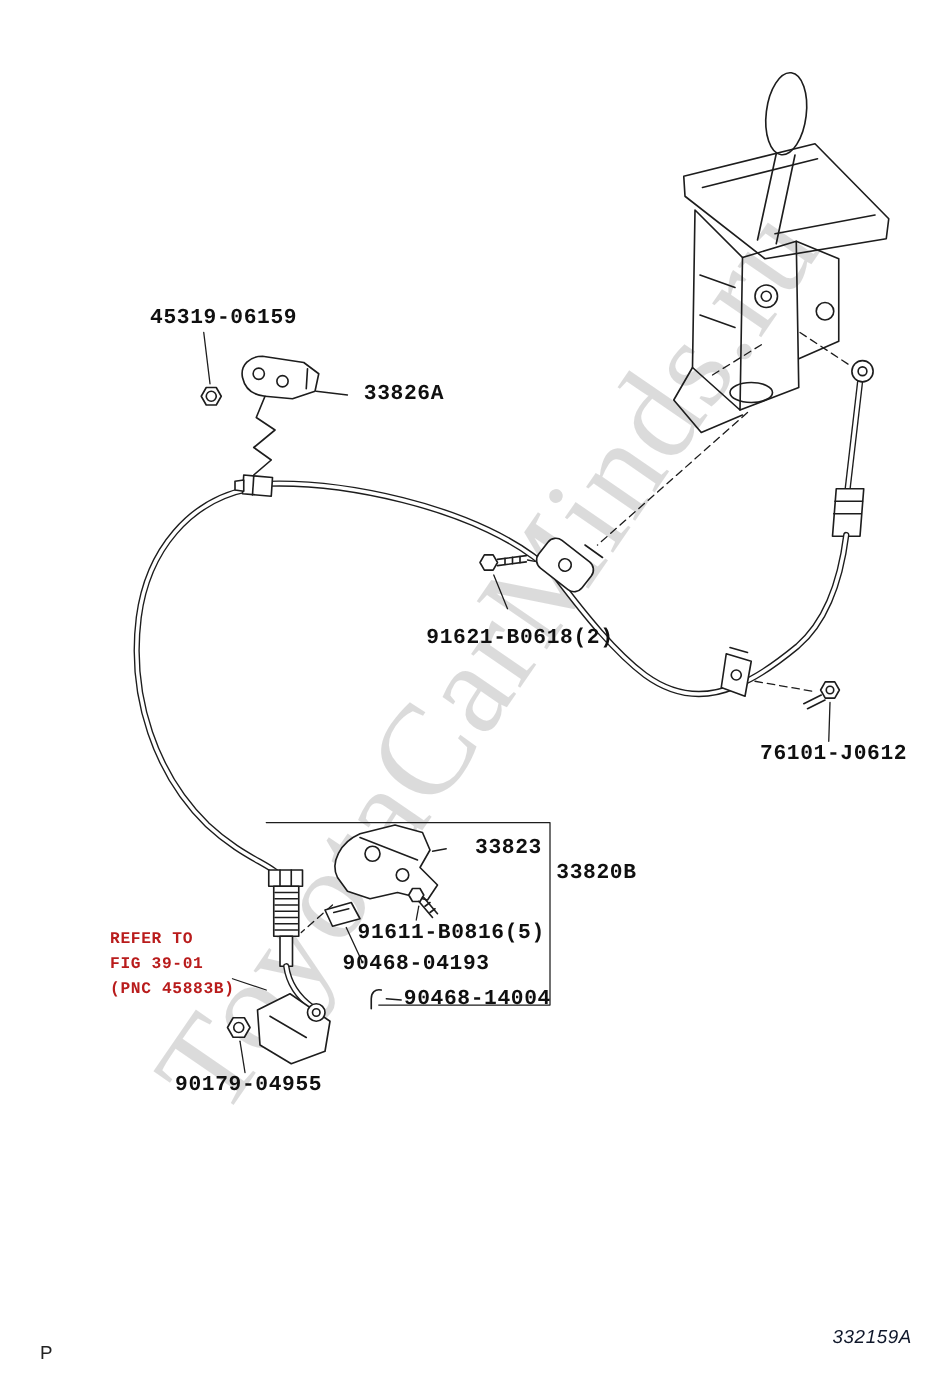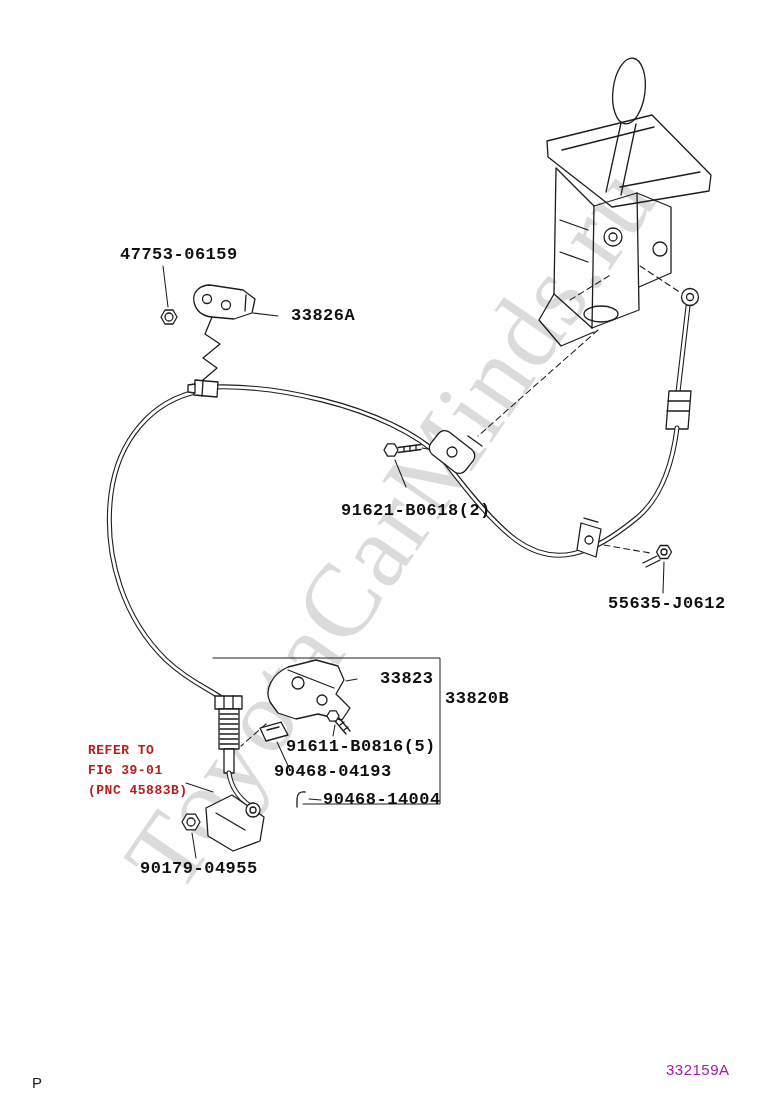--- a/index.html
+++ b/index.html
@@ -30,22 +30,22 @@
     position:absolute; white-space:nowrap; color:#101010;
     font-family:"Liberation Mono", monospace; font-weight:bold;
     font-size:17px; line-height:18px; letter-spacing:0.5px;
   }
   .refer {
     position:absolute; left:88px; top:741px; color:#b91c1c;
     font-family:"Liberation Mono", monospace; font-weight:bold;
     font-size:13px; line-height:20px; letter-spacing:0.5px;
   }
   .fig-code {
-    position:absolute; left:666px; top:1061px; color:#a21caf;
-    font-family:"Liberation Sans", sans-serif; font-size:15px; letter-spacing:0.5px;
+    position:absolute; left:666px; top:1061px; color:#0f172a;
+    font-family:"Liberation Sans", sans-serif; font-size:15px; letter-spacing:0.5px;font-style:italic;
   }
   .page-letter {
     position:absolute; left:32px; top:1074px; color:#222;
     font-family:"Liberation Sans", sans-serif; font-size:15px;
   }
 </style>
 </head>
 <body>
 
 <div class="page">
@@ -204,24 +204,24 @@
       <path class="leader" d="M663 593 L664 562"></path>
       <path class="leader" d="M357 679 L346 681"></path>
       <path class="leader" d="M333 736 L335 725"></path>
       <path class="leader" d="M290 770 L277 742"></path>
       <path class="leader" d="M321 800 L309 799"></path>
       <path class="leader" d="M186 783 L213 792"></path>
       <path class="leader" d="M196 858 L192 833"></path>
     </g>
   </svg>
 
-  <div class="lbl" style="left:120px;top:246px">47753-06159</div>
+  <div class="lbl" style="left:120px;top:246px">45319-06159</div>
   <div class="lbl" style="left:291px;top:307px">33826A</div>
   <div class="lbl" style="left:341px;top:502px">91621-B0618(2)</div>
-  <div class="lbl" style="left:608px;top:595px">55635-J0612</div>
+  <div class="lbl" style="left:608px;top:595px">76101-J0612</div>
   <div class="lbl" style="left:380px;top:670px">33823</div>
   <div class="lbl" style="left:445px;top:690px">33820B</div>
   <div class="lbl" style="left:286px;top:738px">91611-B0816(5)</div>
   <div class="lbl" style="left:274px;top:763px">90468-04193</div>
   <div class="lbl" style="left:323px;top:791px">90468-14004</div>
   <div class="lbl" style="left:140px;top:860px">90179-04955</div>
 
   <div class="refer">
     <div>REFER TO</div>
     <div>FIG 39-01</div>

